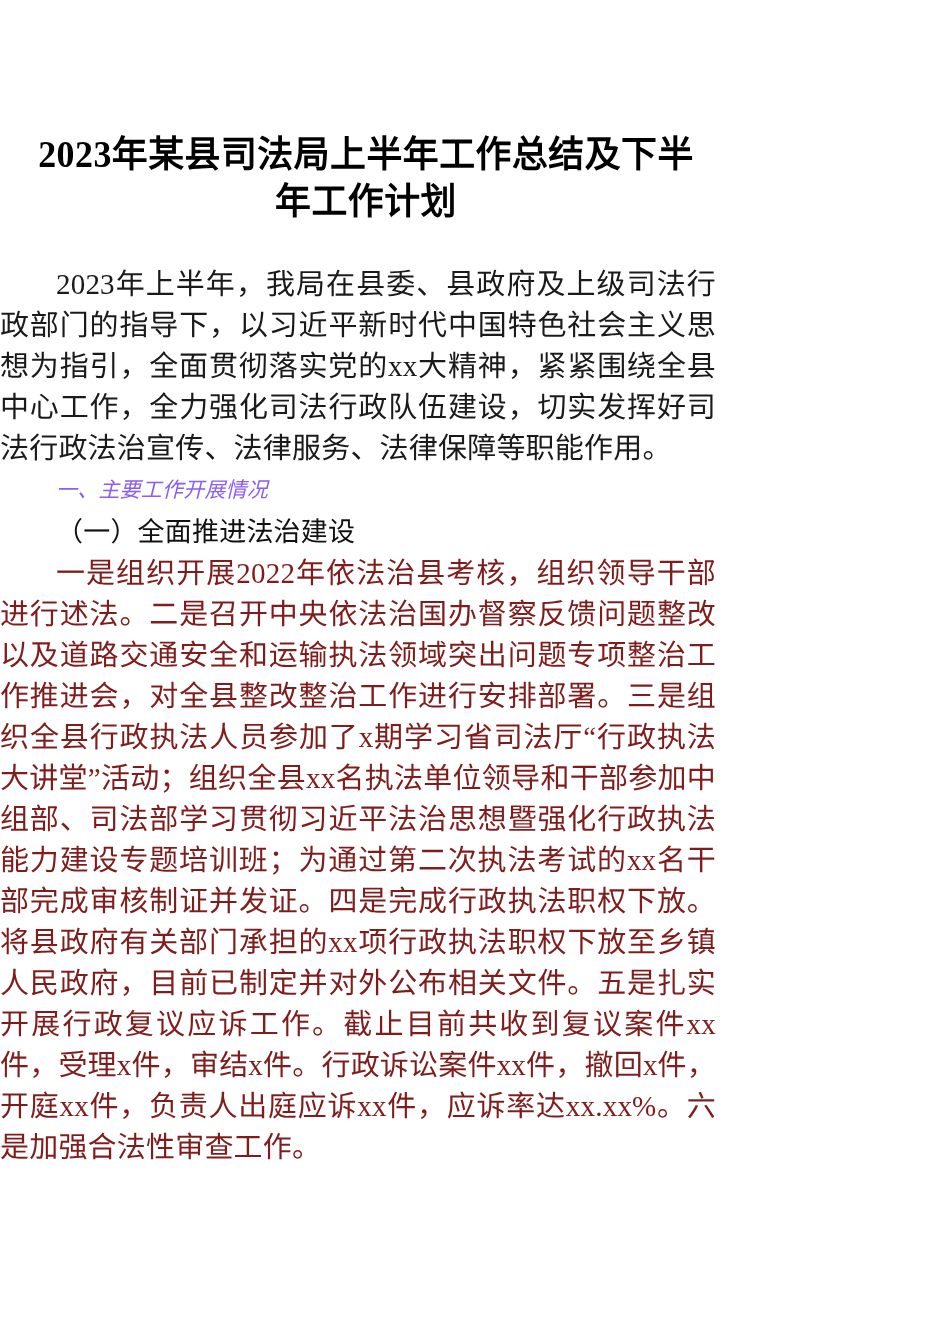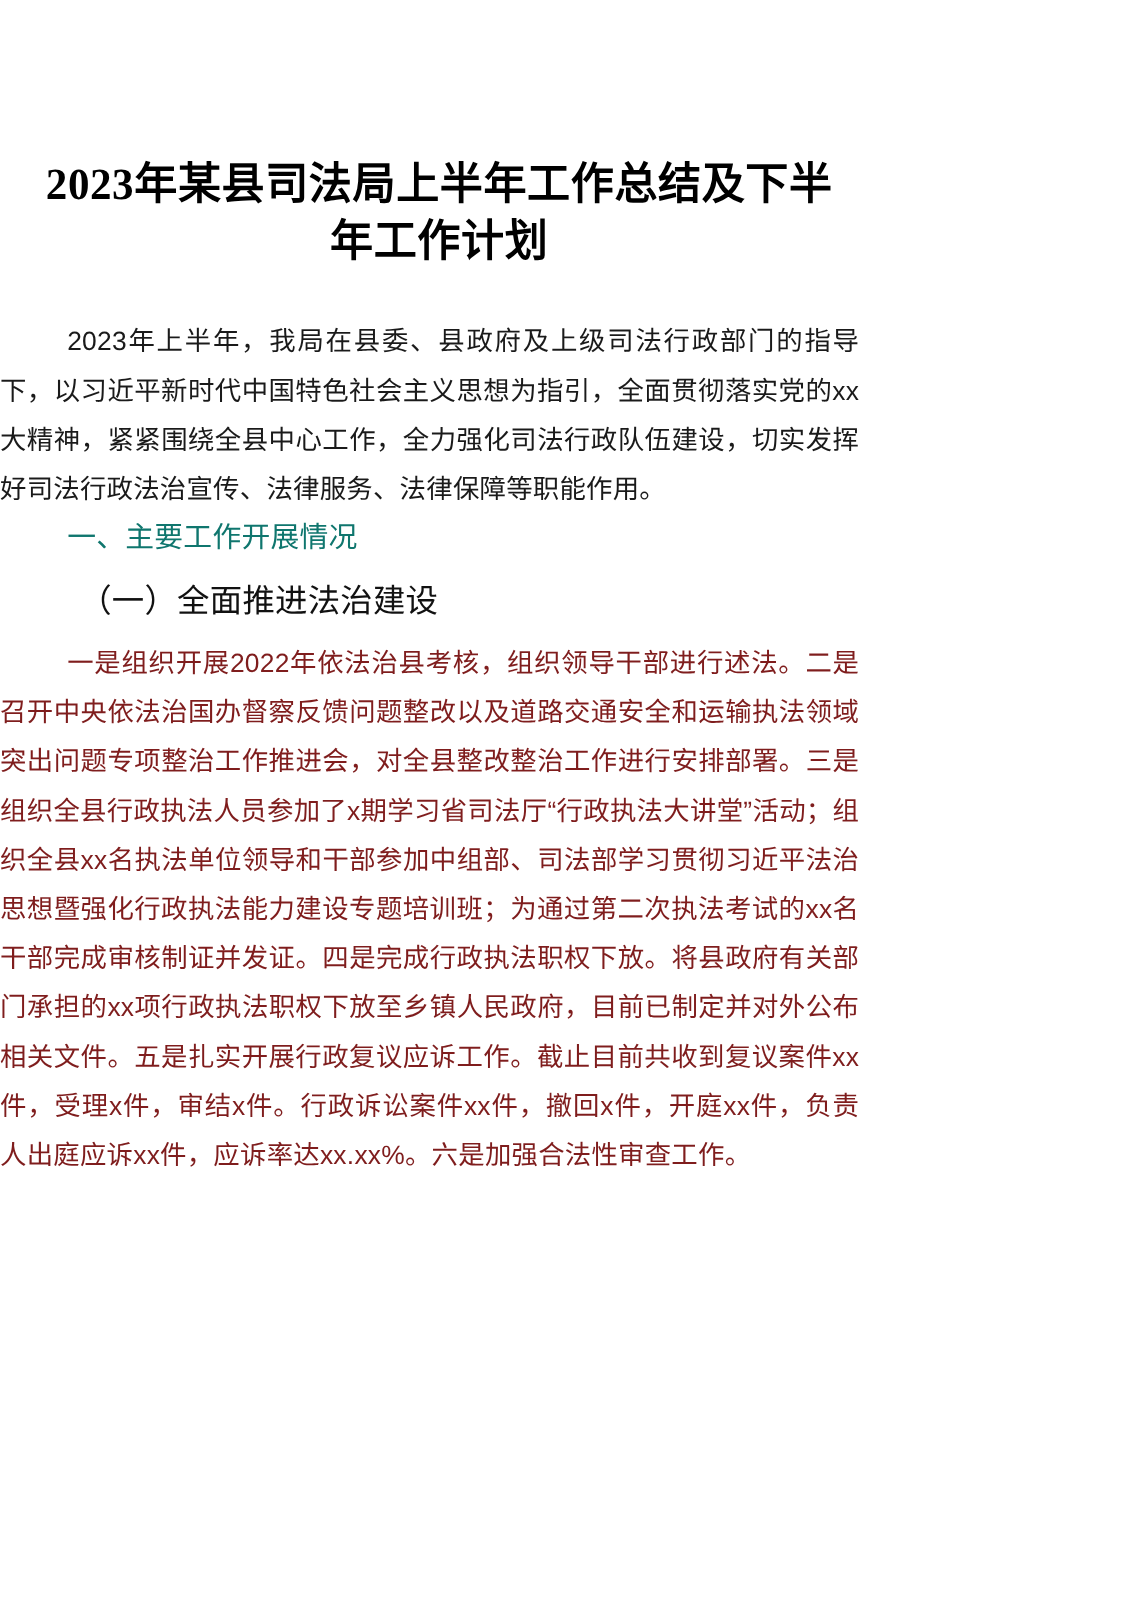--- a/index.html
+++ b/index.html
@@ -41,51 +41,52 @@
   .body-area {
     position: absolute;
     left: 0;
     top: 264px;
     width: 716px;
   }
 
   p.para {
     margin: 0;
     padding: 0;
-    font-family: Liberation Sans, sans-serif;
-    font-size: 22px;
+    font-family: Liberation Serif, serif;
+    font-size: 29px;
     line-height: 41px;
     color: #1a1a1a;
     text-align: justify;
     text-justify: inter-character;
     text-align-last: left;
     letter-spacing: 0.2px;
     word-break: break-all;
   }
 
   p.para.indent {
     text-indent: 56px;
   }
 
   
   p.heading1 {
     margin: 0;
     padding: 0;
     font-family: "Liberation Sans", "DejaVu Sans", sans-serif;
-    font-size: 24px;
+    font-size: 21px;
     line-height: 42px;
-    color: #0f766e;
+    color: #8b5cf6;
     text-indent: 56px;
     font-weight: 400;
     letter-spacing: 0.2px;
+    font-style: italic;
   }
 
   
   p.heading2 {
-    margin: 10px;
+    margin: 0;
     padding: 0;
     font-family: "Liberation Serif", "DejaVu Serif", serif;
     font-size: 27px;
     line-height: 42px;
     color: #111111;
     text-indent: 56px;
     letter-spacing: 0.2px;
   }
 
   

